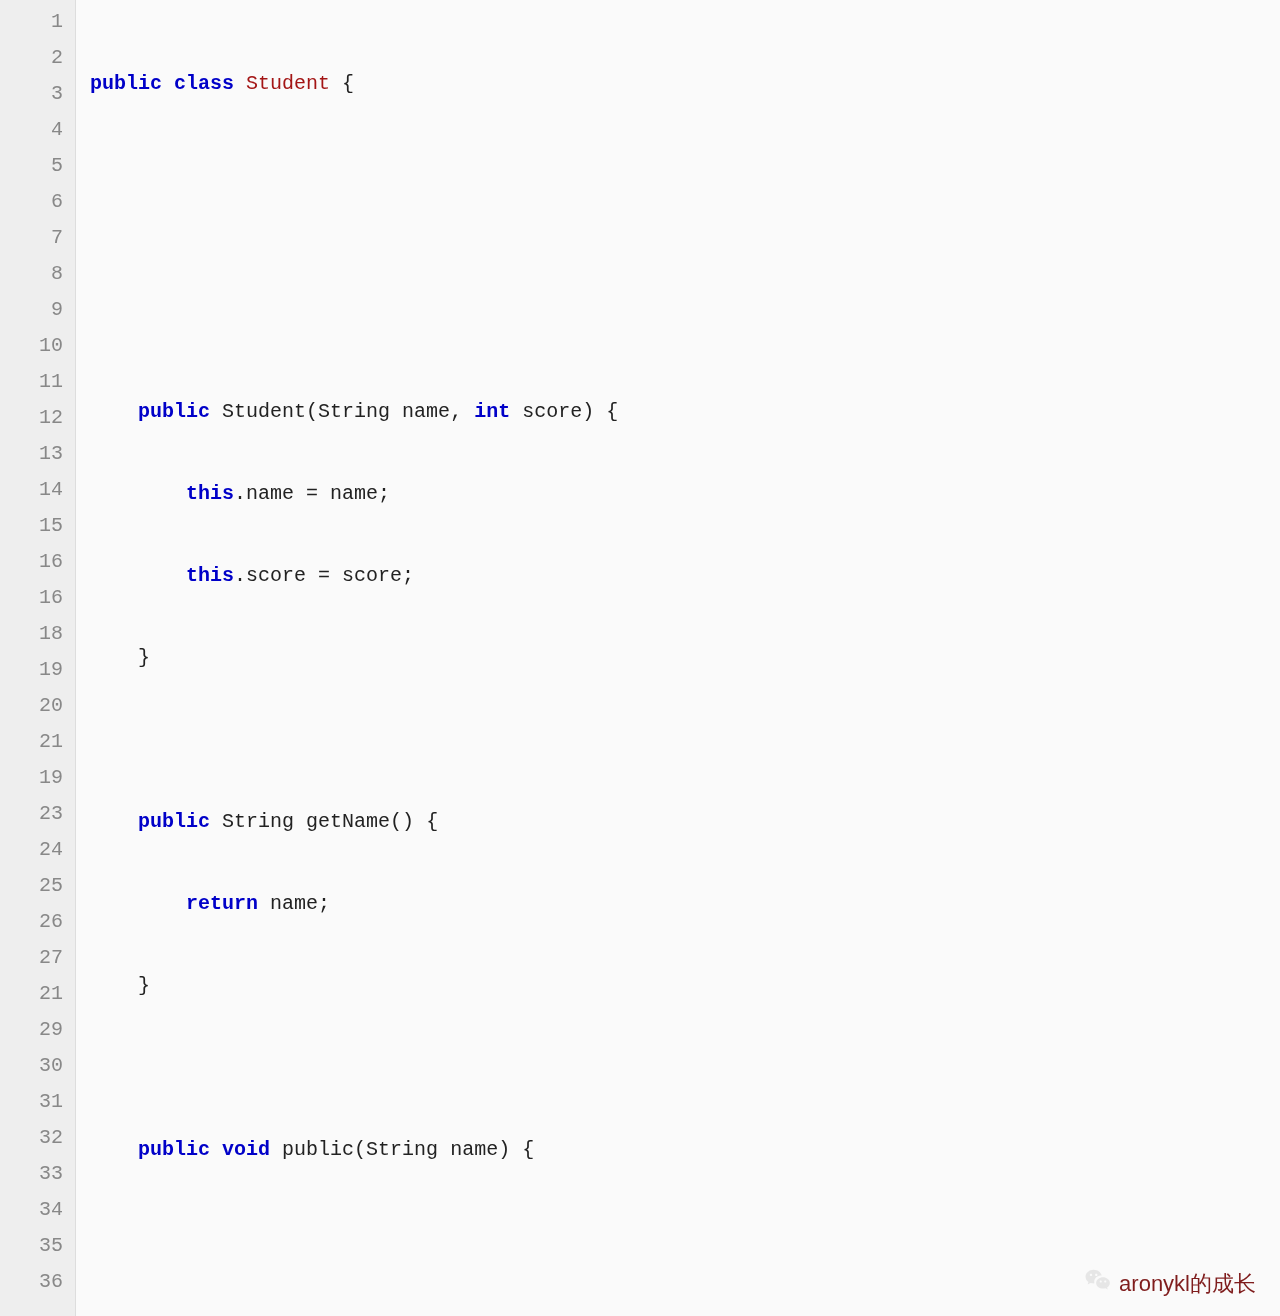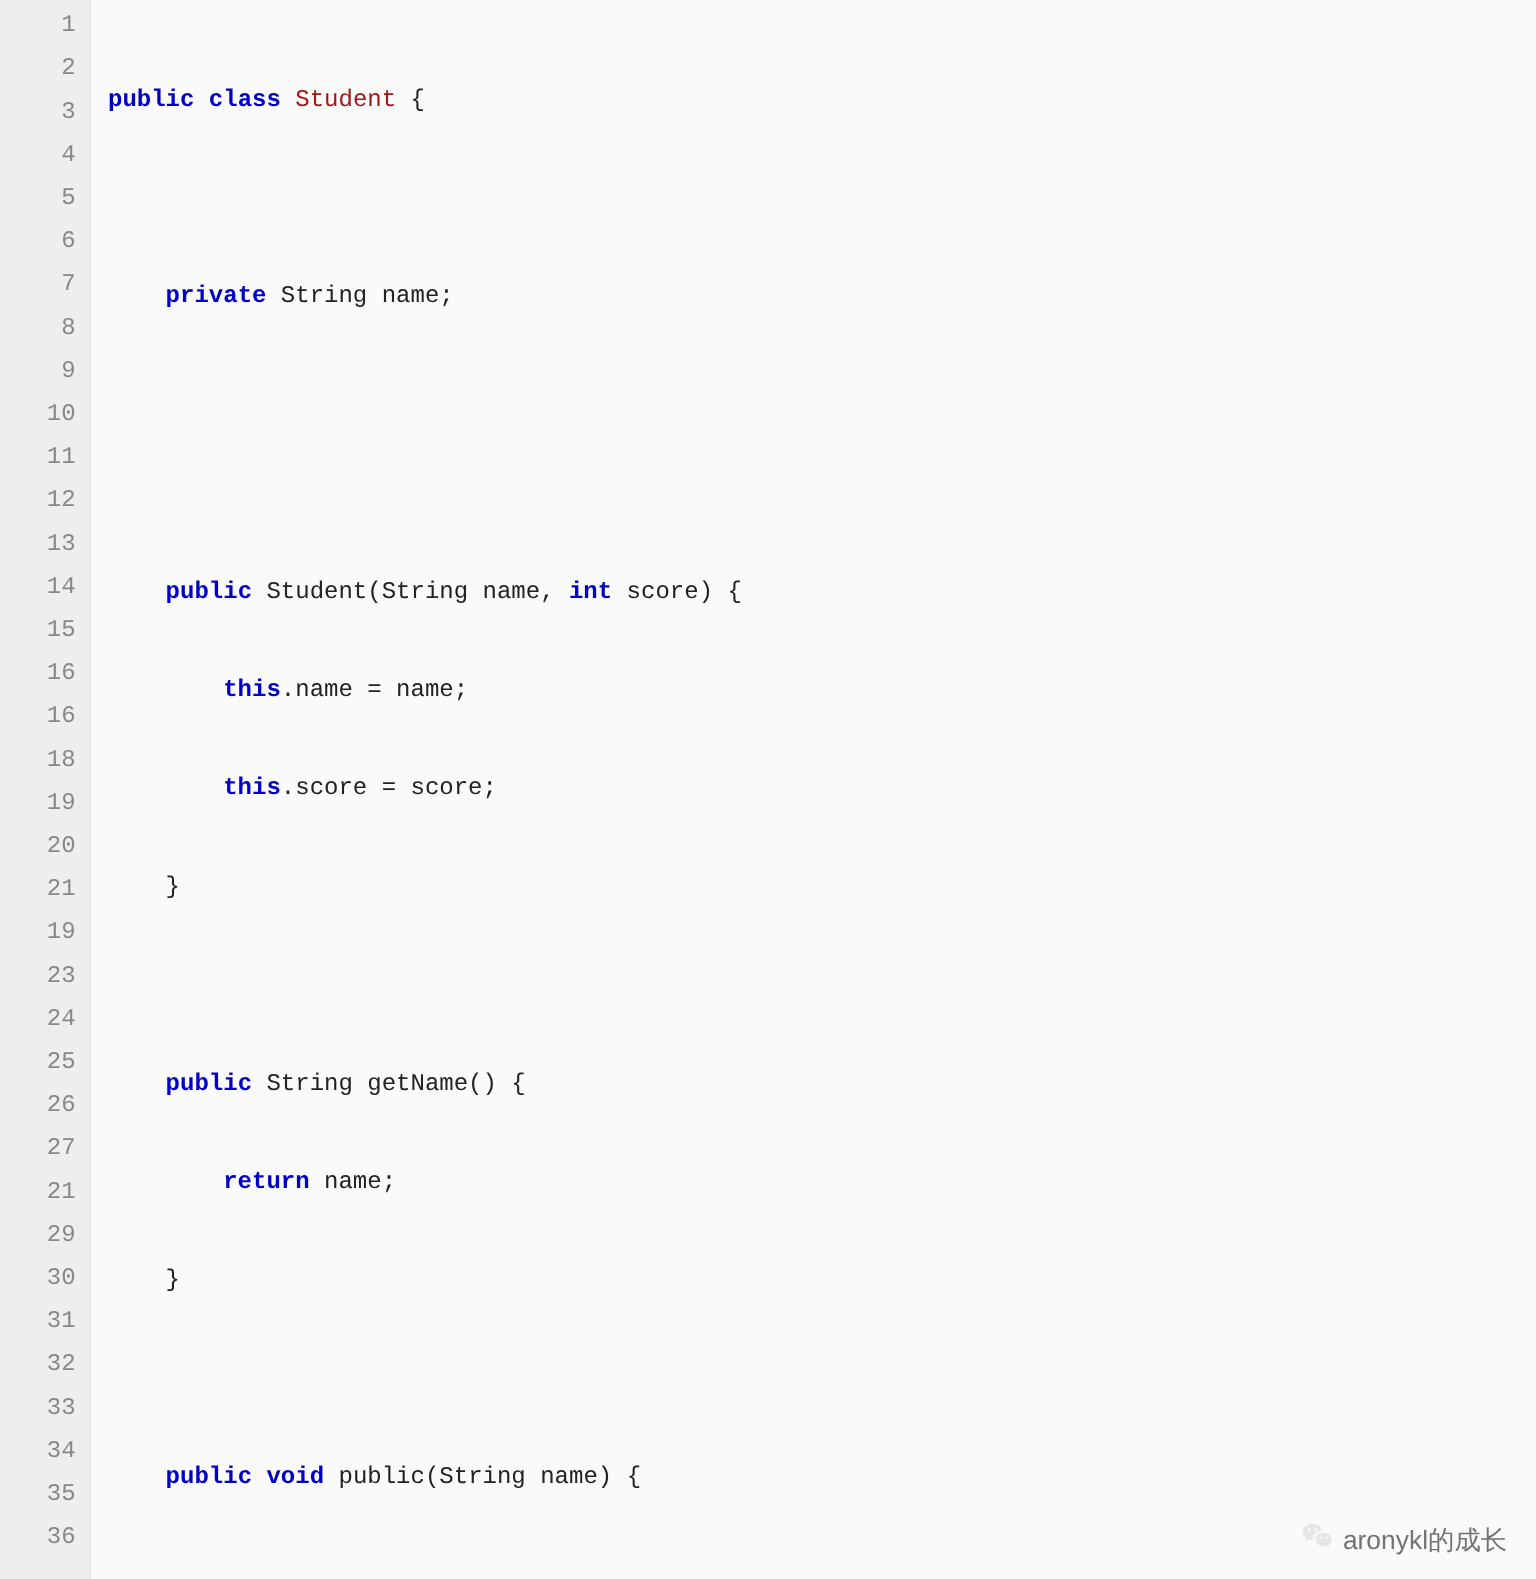--- a/index.html
+++ b/index.html
@@ -47,21 +47,21 @@
     .kw { color: #0000c8; font-weight: bold; }
     .cls { color: #a31515; }
     .plain { color: #222; }
     .watermark {
       position: absolute;
       right: 24px;
       bottom: 14px;
       display: flex;
       align-items: center;
       gap: 6px;
-      color: #737373;
+      color: #7f1d1d;
       font-family: sans-serif;
       font-size: 22px;
       font-weight: 500;
     }
     .watermark svg {
       width: 30px;
       height: 30px;
       opacity: 0.45;
     }
   </style>
@@ -104,21 +104,20 @@
     <div class="gutter-line">32</div>
     <div class="gutter-line">33</div>
     <div class="gutter-line">34</div>
     <div class="gutter-line">35</div>
     <div class="gutter-line">36</div>
   </div>
 
   <div class="code">
     <div class="code-line"><span class="kw">public</span> <span class="kw">class</span> <span class="cls">Student</span> <span class="plain">{</span></div>
     <div class="code-line"></div>
-    <div class="code-line"><span>    </span><span class="kw">private</span> <span class="plain">String</span> <span class="plain">name</span><span class="plain">;</span></div>
     <div class="code-line"></div>
     <div class="code-line"></div>
     <div class="code-line"><span>    </span><span class="kw">public</span> <span class="plain">Student</span><span class="plain">(</span><span class="plain">String</span> <span class="plain">name</span><span class="plain">, </span><span class="kw">int</span> <span class="plain">score</span><span class="plain">)</span> <span class="plain">{</span></div>
     <div class="code-line"><span>        </span><span class="kw">this</span><span class="plain">.</span><span class="plain">name</span><span class="plain"> = </span><span class="plain">name</span><span class="plain">;</span></div>
     <div class="code-line"><span>        </span><span class="kw">this</span><span class="plain">.</span><span class="plain">score</span><span class="plain"> = </span><span class="plain">score</span><span class="plain">;</span></div>
     <div class="code-line"><span>    </span><span class="plain">}</span></div>
     <div class="code-line"></div>
     <div class="code-line"><span>    </span><span class="kw">public</span> <span class="plain">String</span> <span class="plain">getName</span><span class="plain">(</span><span class="plain">)</span> <span class="plain">{</span></div>
     <div class="code-line"><span>        </span><span class="kw">return</span> <span class="plain">name</span><span class="plain">;</span></div>
     <div class="code-line"><span>    </span><span class="plain">}</span></div>

